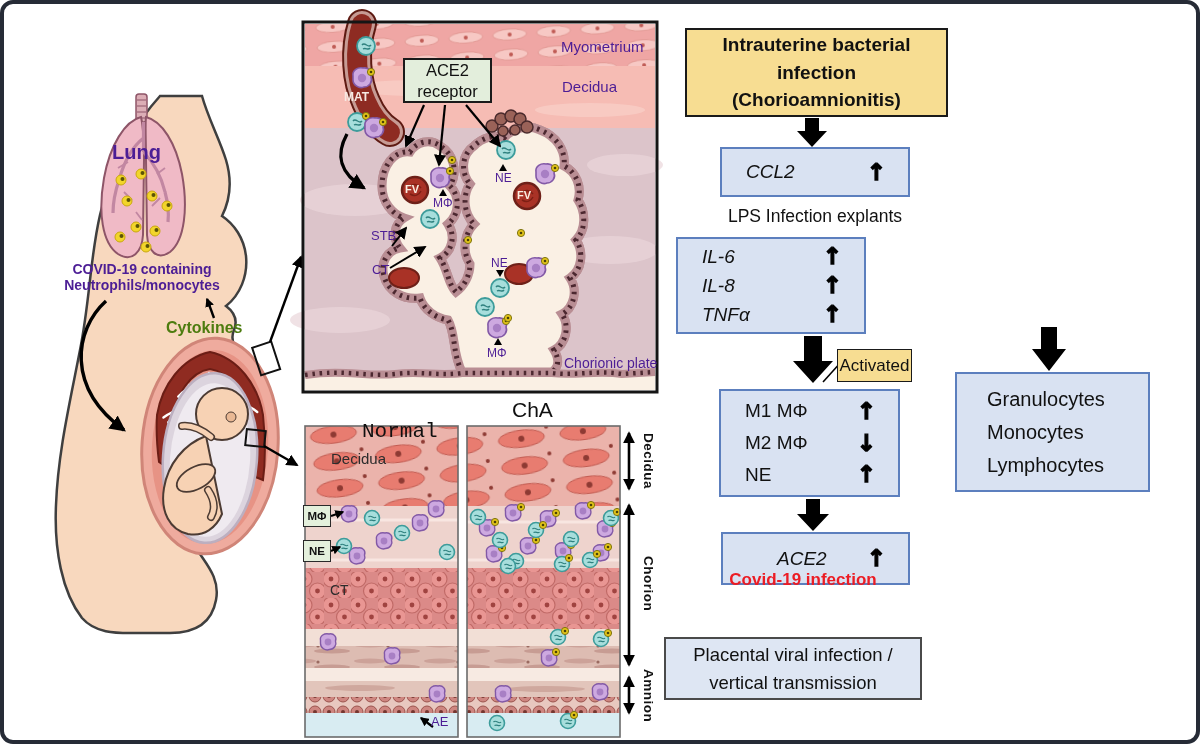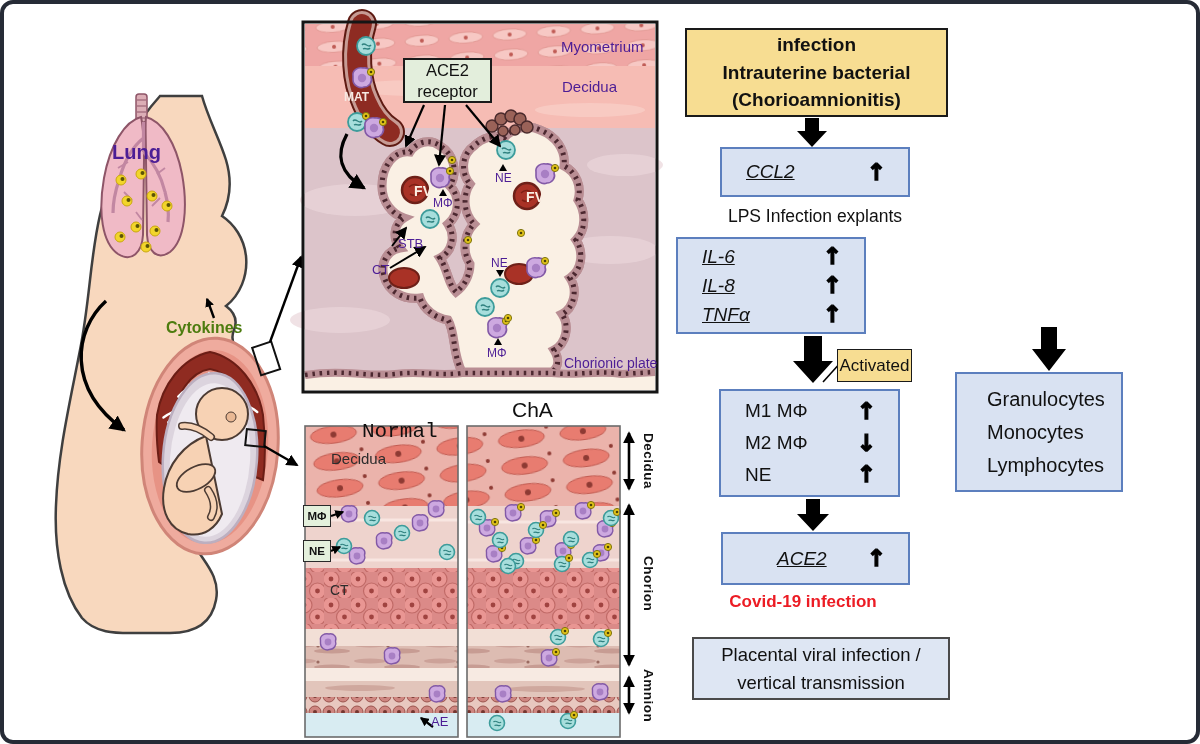--- a/index.html
+++ b/index.html
@@ -12,21 +12,21 @@
   .c{text-align:center;}
   
   .lung-lbl{font-size:20px;font-weight:bold;}
   .cap{font-size:14px;font-weight:bold;line-height:16px;text-align:center;}
   .cyto{font-size:16px;font-weight:bold;color:#4d7c0f;}
   
   .p15{font-size:15px;}
   .p14{font-size:14px;}
   .p13{font-size:13px;}
   .p12{font-size:12px;}
-  .fvl{font-size:14px;font-weight:bold;color:#FBEEE2;width:27px;text-align:right;}
+  .fvl{font-size:11px;font-weight:bold;color:#FBEEE2;width:27px;text-align:left;}
   .matl{font-size:12px;font-weight:bold;color:#F7E9E2;}
   .hdr{font-size:21px;color:#101010;}
   .glabel{position:absolute;background:#E4F0DC;border:1.6px solid #2a2a2a;display:flex;
           align-items:center;justify-content:center;font-size:11.5px;font-weight:bold;
           color:#111;z-index:10;box-sizing:border-box;}
   .ace2box{position:absolute;background:#E3EEDC;border:2px solid #1a1a1a;display:flex;
           flex-direction:column;align-items:center;justify-content:center;font-size:16.5px;
           line-height:21px;color:#111;z-index:10;box-sizing:border-box;}
   .vlab{position:absolute;writing-mode:vertical-rl;font-size:13.5px;font-weight:bold;
         color:#111;display:flex;align-items:center;justify-content:center;width:22px;
@@ -34,21 +34,21 @@
   
   .fbox{position:absolute;box-sizing:border-box;display:flex;flex-direction:column;
         justify-content:space-evenly;z-index:10;}
   .ybox{background:#F7DD92;border:2px solid #1a1a1a;font-weight:bold;font-size:19px;
         line-height:26px;text-align:center;color:#111;}
   .bbox{background:#D9E2F2;border:2px solid #5C7FBE;font-size:19px;color:#111;}
   .obox{background:#DEE6F3;border:2.5px solid #4a4a4a;font-size:18.5px;line-height:25px;
         text-align:center;color:#111;}
   .row{display:flex;justify-content:space-between;align-items:center;padding:0 22px 0 24px;}
   .rowc{padding-left:54px;}
-  .it{font-style:italic;text-decoration:underline;}
+  .it{font-style:italic;}
   .arr{font-weight:bold;font-size:23px;line-height:1;color:#000;
        font-family:"DejaVu Sans",sans-serif;-webkit-text-stroke:1.3px #000;}
   .lps{font-size:17.5px;color:#111;}
   .redlbl{font-size:17px;font-weight:bold;color:#EC1C24;}
   .actbox{background:#F7DD92;border:1.5px solid #1a1a1a;font-size:17px;color:#111;
           display:flex;align-items:center;justify-content:center;}
   .cellsbox{justify-content:center;align-items:flex-start;padding-left:30px;font-size:20px;
             line-height:33px;font-weight:normal;}
 </style>
 </head>
@@ -397,30 +397,34 @@
   <g fill="#000">
     <polygon points="805,118 819,118 819,131 827,131 812,147 797,131 805,131"></polygon>
     <polygon points="804,336 822,336 822,361 833,361 813,383 793,361 804,361"></polygon>
     <polygon points="806,499 820,499 820,514 829,514 813,531 797,514 806,514"></polygon>
     <polygon points="1041,327 1057,327 1057,349 1066,349 1049,371 1032,349 1041,349"></polygon>
     <line x1="823" y1="382" x2="842" y2="361" stroke="#000" stroke-width="1.6"></line>
   </g>
 </svg>
 
 <div class="lbl lung-lbl" style="left:112px;top:141px;">Lung</div>
+<div class="lbl cap" style="left:58px;top:261px;width:168px;">
+  <div>COVID-19 containing</div>
+  <div>Neutrophils/monocytes</div>
+</div>
 <div class="lbl cyto" style="left:166px;top:319px;">Cytokines</div>
 
 <div class="lbl p15" style="left:561px;top:38px;">Myometrium</div>
 <div class="lbl p15" style="left:562px;top:78px;">Decidua</div>
 <div class="ace2box" style="left:403px;top:58px;width:89px;height:45px;">
   <div>ACE2</div>
   <div>receptor</div>
 </div>
 <div class="lbl matl" style="left:344px;top:90px;">MAT</div>
-<div class="lbl p13" style="left:371px;top:236px;margin-left:27px;">STB</div>
+<div class="lbl p13" style="left:371px;top:228px;">STB</div>
 <div class="lbl p13" style="left:372px;top:262px;">CT</div>
 <div class="lbl p12" style="left:495px;top:171px;">NE</div>
 <div class="lbl p12" style="left:433px;top:196px;">MΦ</div>
 <div class="lbl p12" style="left:491px;top:256px;">NE</div>
 <div class="lbl p12" style="left:487px;top:346px;">MΦ</div>
 <div class="lbl fvl" style="left:405px;top:183px;">FV</div>
 <div class="lbl fvl" style="left:517px;top:189px;">FV</div>
 <div class="lbl p14" style="left:556px;top:355px;margin-left:8px;">Chorionic plate</div>
 
 <div class="lbl hdr" style="left:362px;top:420px;font-family:Liberation Mono, monospace;">Normal</div>
@@ -428,22 +432,22 @@
 <div class="lbl p15" style="left:331px;top:450px;color:#2c2c2c;">Decidua</div>
 <div class="glabel" style="left:303px;top:505px;width:28px;height:22px;">MΦ</div>
 <div class="glabel" style="left:303px;top:540px;width:28px;height:22px;">NE</div>
 <div class="lbl p14" style="left:330px;top:582px;color:#2c2c2c;">CT</div>
 <div class="lbl p13" style="left:431px;top:714px;">AE</div>
 <div class="vlab" style="left:637px;top:428px;height:66px;">Decidua</div>
 <div class="vlab" style="left:637px;top:496px;height:176px;">Chorion</div>
 <div class="vlab" style="left:637px;top:668px;height:56px;">Amnion</div>
 
 <div class="fbox ybox" style="left:685px;top:28px;width:263px;height:89px;">
+  <div>Intrauterine bacterial</div>
   <div>infection</div>
-  <div>Intrauterine bacterial</div>
   <div>(Chorioamnionitis)</div>
 </div>
 
 <div class="fbox bbox" style="left:720px;top:147px;width:190px;height:50px;">
   <div class="row">
     <span class="it">CCL2</span>
     <span class="arr">↑</span>
   </div>
 </div>
 
@@ -481,27 +485,27 @@
   </div>
 </div>
 
 <div class="fbox bbox" style="left:721px;top:532px;width:189px;height:53px;">
   <div class="row rowc">
     <span class="it">ACE2</span>
     <span class="arr">↑</span>
   </div>
 </div>
 
-<div class="lbl redlbl c" style="left:685px;top:592px;width:236px;">Covid-19 infection</div>
-
-<div class="fbox obox" style="left:692px;top:637px;width:258px;height:63px;">
+<div class="lbl redlbl c" style="left:685px;top:570px;width:236px;">Covid-19 infection</div>
+
+<div class="fbox obox" style="left:664px;top:637px;width:258px;height:63px;">
   <div>Placental viral infection /</div>
   <div>vertical transmission</div>
 </div>
 
-<div class="fbox bbox cellsbox" style="left:955px;top:372px;width:168px;height:120px;">
+<div class="fbox bbox cellsbox" style="left:955px;top:372px;width:195px;height:120px;">
   <div>Granulocytes</div>
   <div>Monocytes</div>
   <div>Lymphocytes</div>
 </div>
 
 <div class="frame"></div>
 </div>
 
 </body></html>

